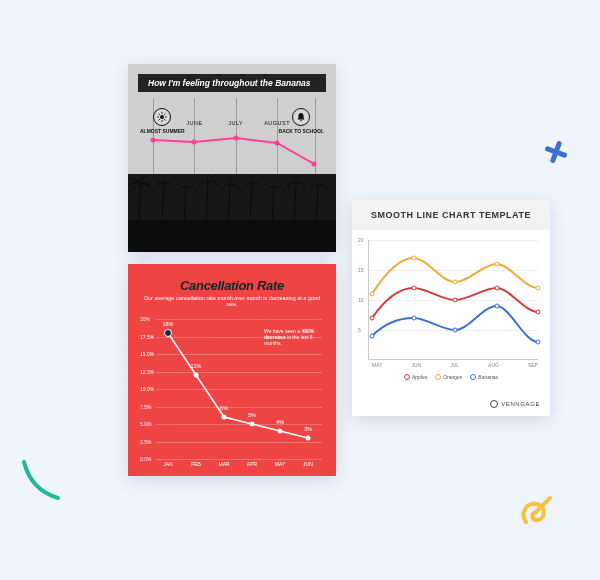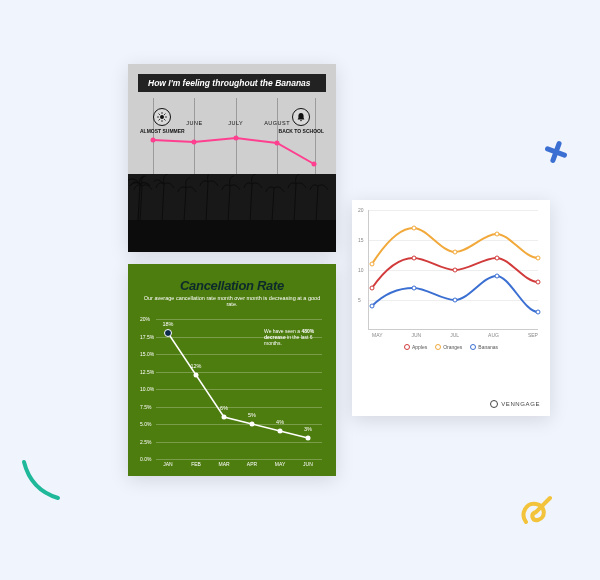--- a/index.html
+++ b/index.html
@@ -113,21 +113,21 @@
       background: #181818;
     }
     .card-a .palms svg { width: 100%; height: 100%; }
 
     
     .card-b {
       left: 128px;
       top: 264px;
       width: 208px;
       height: 212px;
-      background: #4d7c0f;
+      background: #ef4444;
       color: #fff;
     }
     .card-b .hdr {
       text-align: center;
       padding: 14px 12px 6px 12px;
     }
     .card-b .hdr h2 {
       font-size: 13px;
       font-weight: 800;
       font-style: italic;
@@ -472,20 +472,21 @@
   </div>
 
   <div class="callout">
     <span>We have seen a</span>
     <b>480% decrease</b>
     <span>in the last 6 months.</span>
   </div>
 </div>
 
 <div class="card card-c">
+  <div class="title">SMOOTH LINE CHART TEMPLATE</div>
   <div class="plot">
 
     <div class="gl" style="top:0%"></div>
       <div class="yl" style="top:0%">20</div>
     <div class="gl" style="top:25%"></div>
       <div class="yl" style="top:25%">15</div>
     <div class="gl" style="top:50%"></div>
       <div class="yl" style="top:50%">10</div>
     <div class="gl" style="top:75%"></div>
       <div class="yl" style="top:75%">5</div>

